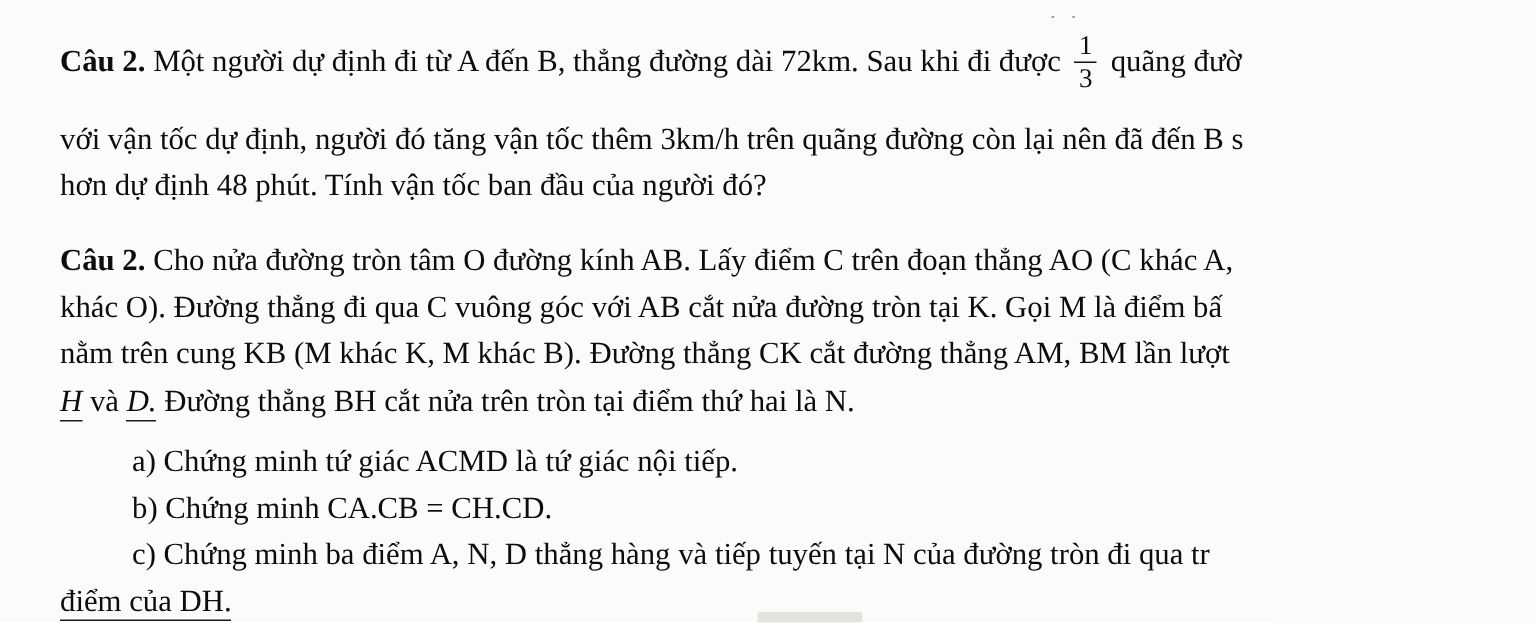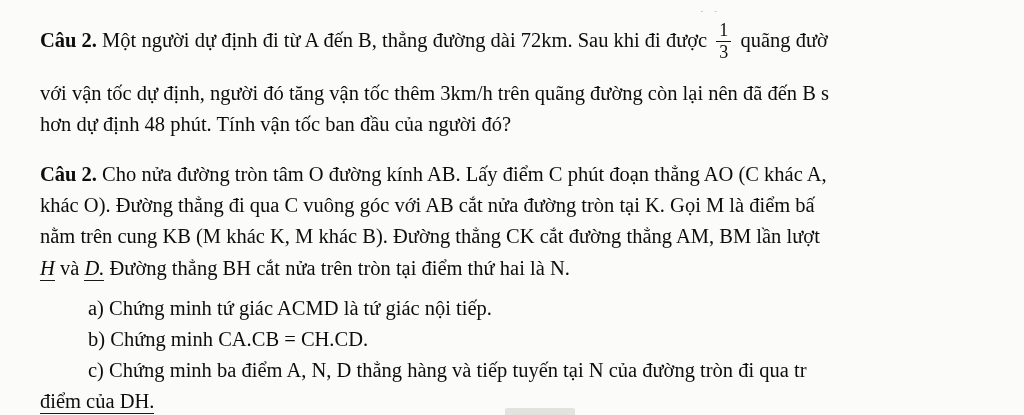--- a/index.html
+++ b/index.html
@@ -126,21 +126,21 @@
 
     <div class="spacer-md"></div>
 
     <div class="para line-row">với vận tốc dự định, người đó tăng vận tốc thêm 3km/h trên quãng đường còn lại nên đã đến B s</div>
     <div class="para line-row">hơn dự định 48 phút. Tính vận tốc ban đầu của người đó?</div>
 
     <div class="spacer-lg"></div>
 
     <div class="para line-row">
       <span class="q-label">Câu 2.</span>
-      <span>Cho nửa đường tròn tâm O đường kính AB. Lấy điểm C phút đoạn thẳng AO (C khác A,</span>
+      <span>Cho nửa đường tròn tâm O đường kính AB. Lấy điểm C trên đoạn thẳng AO (C khác A,</span>
     </div>
     <div class="para line-row">khác O). Đường thẳng đi qua C vuông góc với AB cắt nửa đường tròn tại K. Gọi M là điểm bấ</div>
     <div class="para line-row">nằm trên cung KB (M khác K, M khác B). Đường thẳng CK cắt đường thẳng AM, BM lần lượt</div>
     <div class="para line-row">
       <span class="ital underline-H">H</span>
       <span>và</span>
       <span class="ital underline-H">D.</span>
       <span>Đường thẳng BH cắt nửa trên tròn tại điểm thứ hai là N.</span>
     </div>
 

